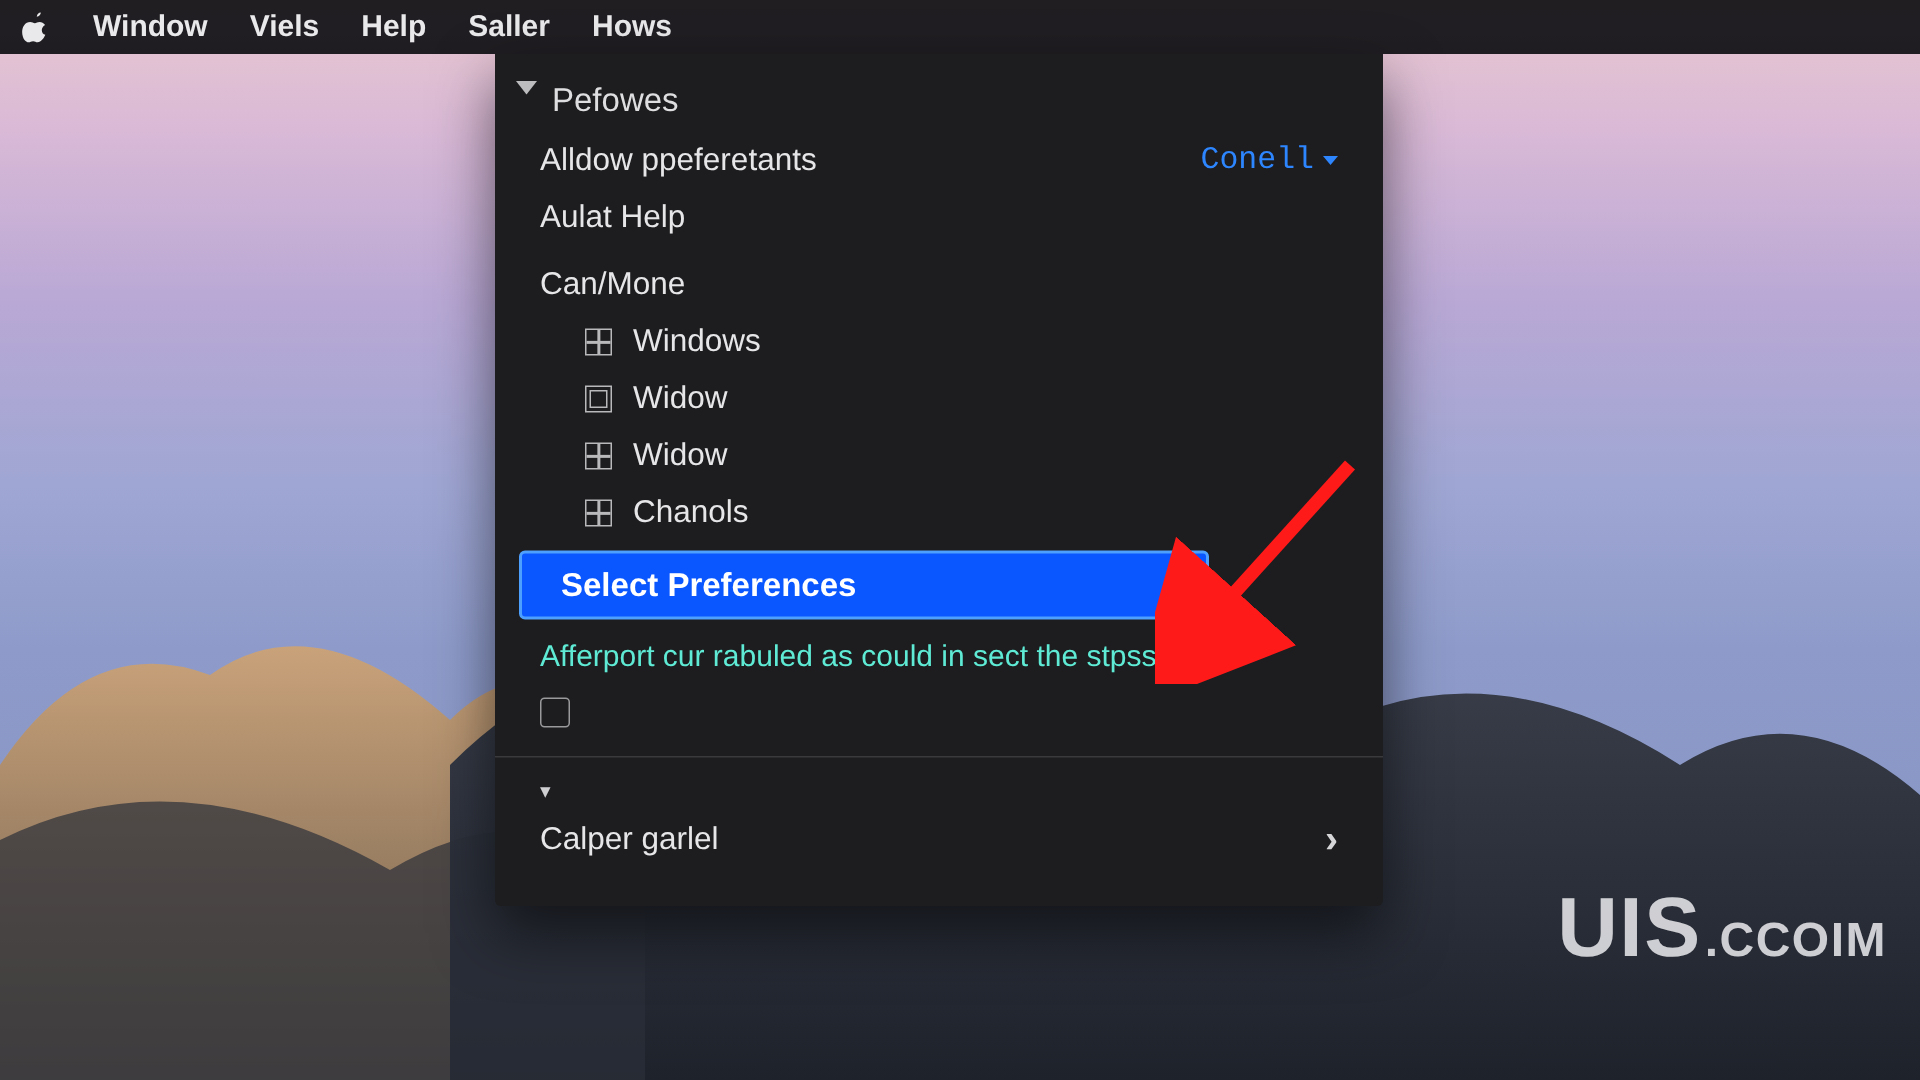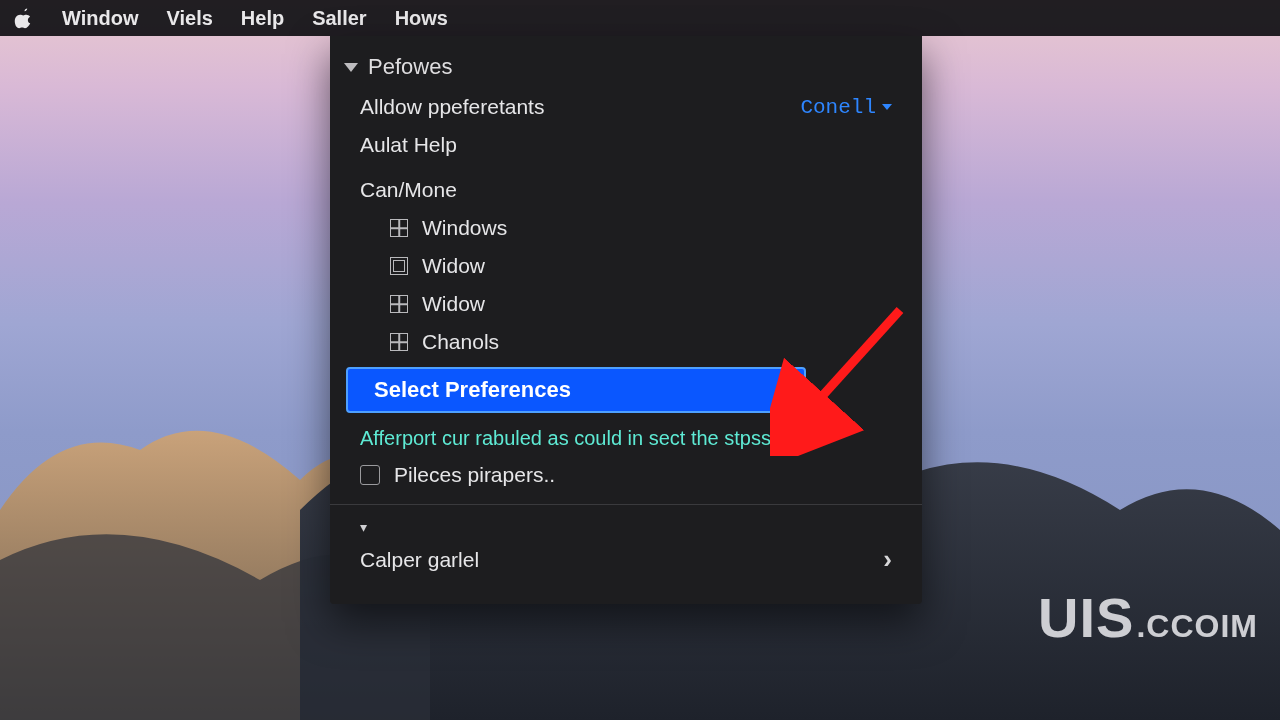--- a/index.html
+++ b/index.html
@@ -33,21 +33,21 @@
     padding:14px 0 22px 0;
     font-size:21px;
   }
   .dd-row {
     display:flex; align-items:center; justify-content:space-between;
     padding:7px 30px 7px 30px;
     min-height:38px;
   }
   .dd-left { display:flex; align-items:center; gap:14px; }
   .dd-indent { padding-left:60px; }
-  .dd-section-header { display:flex; align-items:center; gap:10px; padding:4px 14px 8px 14px; }
+  .dd-section-header { display:flex; align-items:flex-start; gap:10px; padding:4px 14px 8px 14px; }
   .dd-section-header .tri { width:0;height:0;border-left:7px solid transparent;border-right:7px solid transparent;border-top:9px solid #bdbcbf; }
   .dd-section-header .lbl { font-size:22px; color:#dedddf; }
 
   .link-blue { color:#2e86ff; display:flex; align-items:center; gap:6px; font-size:21px;font-family:Liberation Mono, monospace; }
   .link-blue .caret { width:0;height:0;border-left:5px solid transparent;border-right:5px solid transparent;border-top:6px solid #2e86ff; }
 
   .mini-icon { width:18px; height:18px; border:1.5px solid #b9b9bc; display:inline-block; position:relative; flex-shrink:0; }
   .mini-icon.grid::before, .mini-icon.grid::after { content:""; position:absolute; background:#b9b9bc; }
   .mini-icon.grid::before { left:50%; top:0; bottom:0; width:1.5px; transform:translateX(-50%); }
   .mini-icon.grid::after { top:50%; left:0; right:0; height:1.5px; transform:translateY(-50%); }
@@ -179,21 +179,20 @@
     <div class="selected-row">
       <span>Select Preferences</span>
     </div>
   </div>
 
   <div class="desc">Afferport cur rabuled as could in sect the stpssthely,</div>
 
   <div class="dd-row">
     <span class="dd-left">
       <span class="checkbox-empty"></span>
-      <span>Pileces pirapers..</span>
     </span>
   </div>
 
   <div class="dd-sep"></div>
   <div class="tiny-caret">▾</div>
 
   <div class="dd-row">
     <span>Calper garlel</span>
     <span class="chevron">›</span>
   </div>

